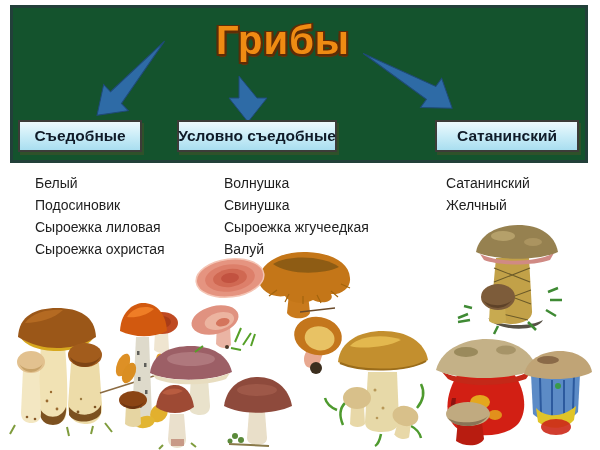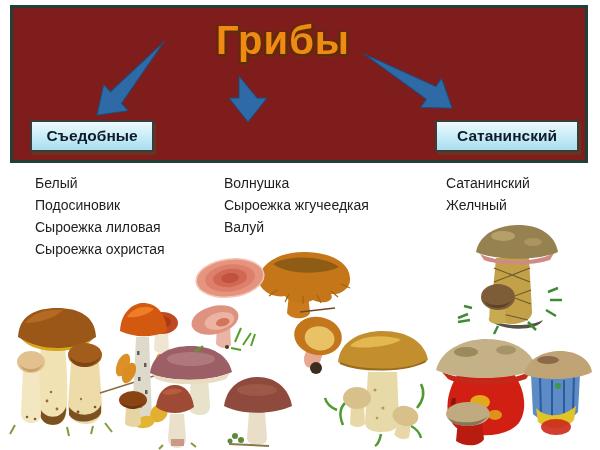--- a/index.html
+++ b/index.html
@@ -2,57 +2,58 @@
 <html><head>
 <meta charset="utf-8">
 <style>
   html,body{margin:0;padding:0}
   body{
     width:600px;height:450px;position:relative;overflow:hidden;
     background:#ffffff;font-family:"Liberation Sans",sans-serif;
   }
   .panel{
     position:absolute;left:10px;top:5px;width:572px;height:152px;
-    background:#7f1d1d;border:3px solid #22403a;
+    background:#14532d;border:3px solid #22403a;
   }
   .arrows{position:absolute;left:0;top:0;width:572px;height:152px}
   .title{
     position:absolute;left:150px;top:10px;width:240px;margin:0;
     text-align:center;font-size:40px;font-weight:bold;color:#ef8b13;
     letter-spacing:1px;
     text-shadow:-2px -1px 0 #5e2c06, 2px -1px 0 #5e2c06,
                 -2px 2px 0 #5e2c06, 2px 2px 0 #5e2c06, 1px 3px 1px #6b3407;
   }
   .cat{
     position:absolute;top:112px;height:28px;
     display:flex;align-items:center;justify-content:center;
     background:linear-gradient(#eefafd 0%,#cdeef8 45%,#a9def0 100%);
     border:2px solid #3c3c38;box-shadow:2px 3px 0 rgba(80,80,40,.45);
     font-weight:bold;font-size:15.5px;color:#101b28;white-space:nowrap;
   }
-  .cat1{left:17px;width:120px}
+  .cat1{left:5px;width:120px}
   .cat2{left:164px;width:156px}
   .cat3{left:422px;width:140px}
   .list{position:absolute;font-size:14px;line-height:22px;color:#1e1e1e}
   .l1{left:35px;top:172px}
   .l2{left:224px;top:172px}
   .l3{left:446px;top:172px}
   .illus{position:absolute}
 </style>
 </head>
 <body>
 
 <div class="panel">
   <svg class="arrows" viewBox="0 0 572 152" aria-hidden="true">
     <path d="M-8 0 L-8 74 L-18 74 L0 100 L18 74 L8 74 Z" transform="translate(157,39) rotate(46.9)" fill="#2e6ba6" stroke="#1f4a78" stroke-width="1"></path>
     <path d="M-9 0 L-9 22 L-19 22 L0 46 L19 22 L9 22 Z" transform="translate(235,68)" fill="#2e6ba6" stroke="#1f4a78" stroke-width="1"></path>
     <path d="M-8 0 L-8 78 L-18 78 L0 104 L18 78 L8 78 Z" transform="translate(355,39) rotate(-54)" fill="#2e6ba6" stroke="#1f4a78" stroke-width="1"></path>
   </svg>
   <h1 class="title">Грибы</h1>
   <div class="cat cat1">Съедобные</div>
+  <div class="cat cat2">Условно съедобные</div>
   <div class="cat cat3">Сатанинский</div>
 </div>
 
 <svg class="illus" style="left:5px;top:293px" width="230" height="157" viewBox="0 0 230 157">
   <g>
     <path d="M36 52 C33 92 33 115 35 122 C38 134 60 134 61 122 C63 115 63 92 60 52 Z" fill="#f1e2b4"></path>
     <path d="M34 114 C40 127 56 127 61 114 C62 121 59 132 48 132 C37 132 34 123 34 114 Z" fill="#7c5120"></path>
     <circle cx="42" cy="108" r="1.4" fill="#9a6a30"></circle>
       <circle cx="52" cy="116" r="1.4" fill="#9a6a30"></circle>
       <circle cx="46" cy="99" r="1.2" fill="#9a6a30"></circle>
@@ -220,20 +221,21 @@
 
 <div class="list l1">
   <div>Белый</div>
   <div>Подосиновик</div>
   <div>Сыроежка лиловая</div>
   <div>Сыроежка охристая</div>
 </div>
 
 <div class="list l2">
   <div>Волнушка</div>
+  <div>Свинушка</div>
   <div>Сыроежка жгучеедкая</div>
   <div>Валуй</div>
 </div>
 
 <div class="list l3">
   <div>Сатанинский</div>
   <div>Желчный</div>
 </div>
 
 </body></html>

